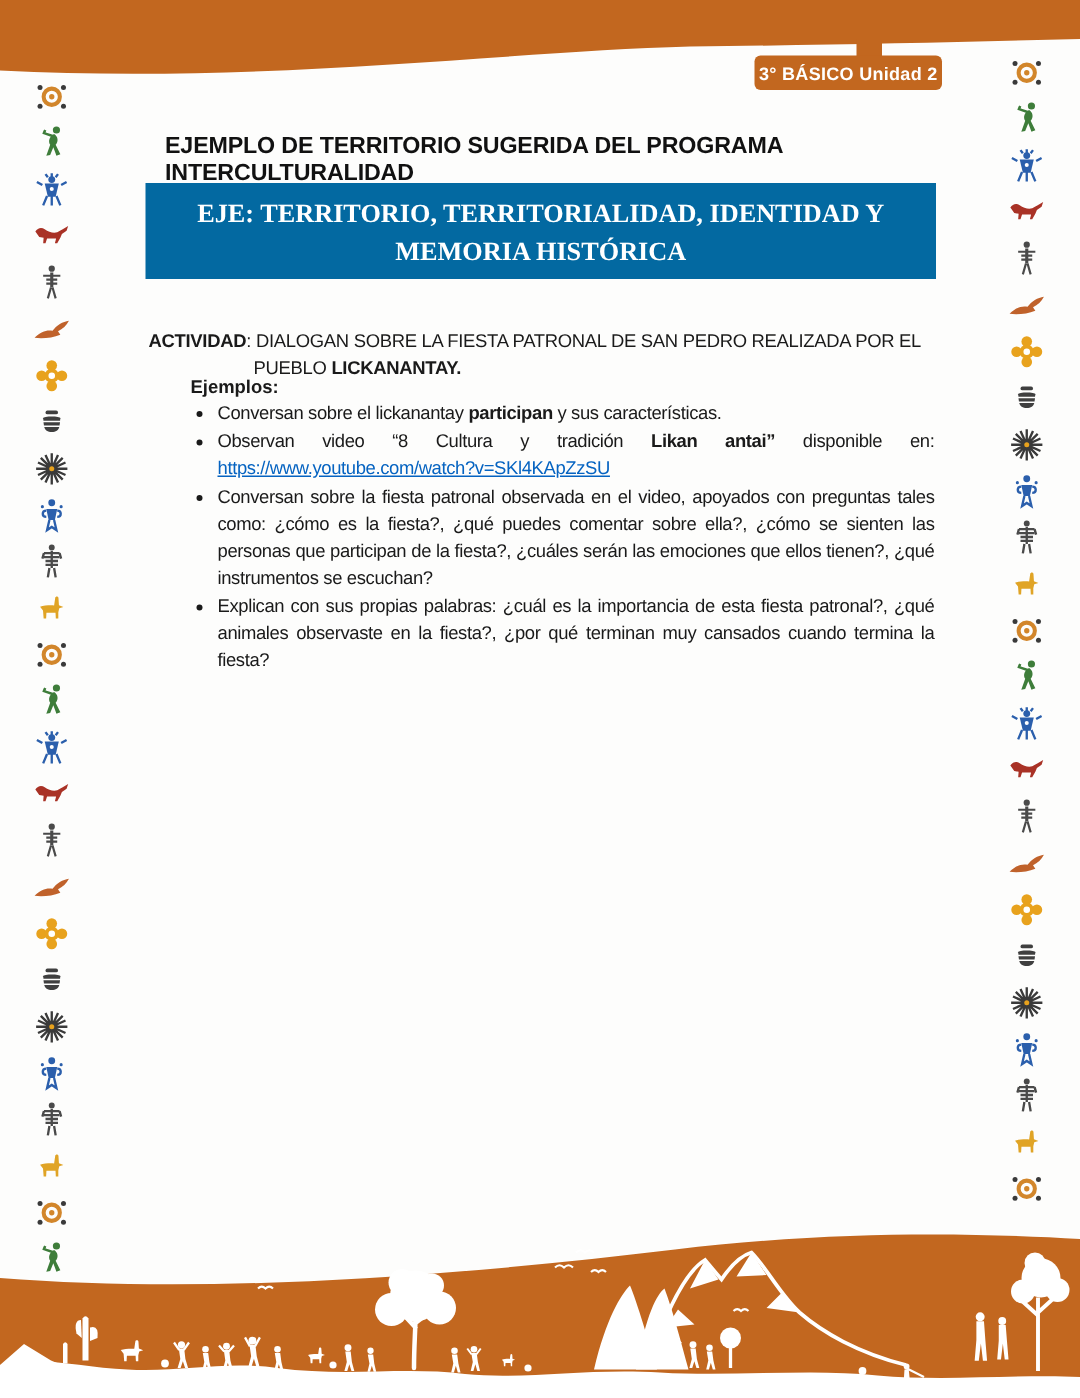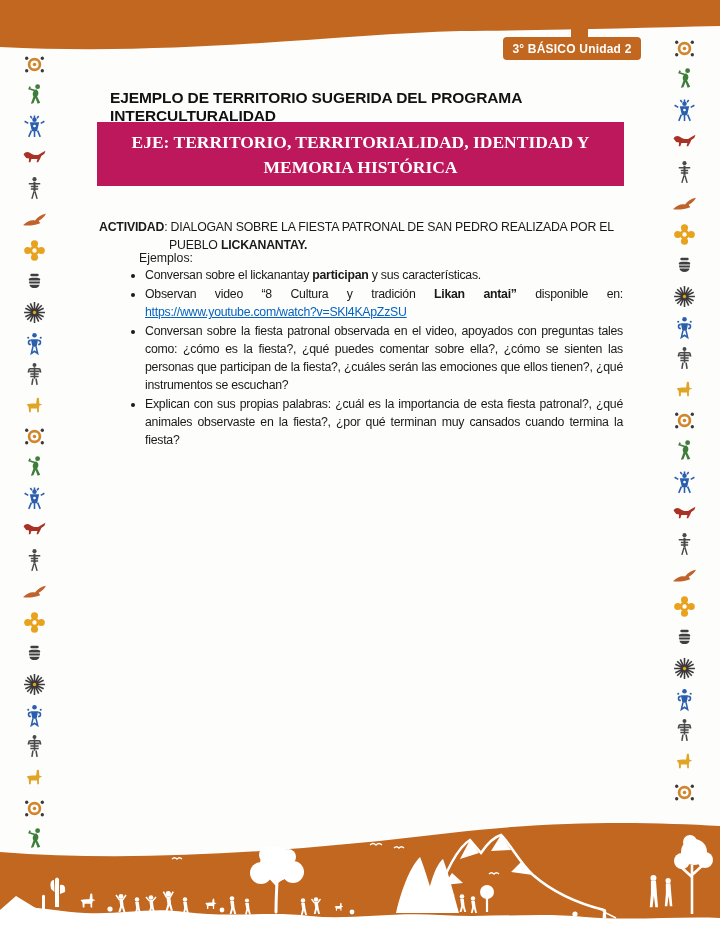--- a/index.html
+++ b/index.html
@@ -3,21 +3,21 @@
 <meta charset="utf-8">
 <style>
   html,body{margin:0;padding:0;}
   body{
     width:720px;height:932px;position:relative;overflow:hidden;
     background:#fdfdfc;font-family:"Liberation Sans",sans-serif;color:#1a1a1a;
   }
   
   .top-band{position:absolute;left:0;top:0;width:720px;height:64px;}
   .badge{
-    position:absolute;left:503px;top:37px;width:138px;height:23px;
+    position:absolute;left:503px;top:37px;width:125px;height:23px;
     border-radius:4px;color:#fff;font-size:12px;font-weight:600;
     display:flex;align-items:center;justify-content:center;letter-spacing:.2px;
   }
   .badge-connector{position:absolute;left:571px;top:26px;width:17px;height:13px;}
   
   .page-title{
     position:absolute;left:110px;top:89px;width:520px;
     font-size:15.5px;font-weight:bold;letter-spacing:-.1px;color:#111;
   }
   
@@ -28,21 +28,21 @@
     line-height:25px;padding-top:8px;box-sizing:border-box;
   }
   
   .activity{
     position:absolute;left:99px;top:206px;width:524px;
     font-size:12.3px;line-height:18px;letter-spacing:-.2px;
     padding-left:70px;text-indent:-70px;box-sizing:border-box;
   }
   .bd{font-weight:bold;}
   .examples-label{
-    position:absolute;left:99px;top:251px;font-size:12.3px;font-weight:normal;padding-left:40px;
+    position:absolute;left:87px;top:251px;font-size:12.3px;font-weight:bold;padding-left:40px;
   }
   ul.bullets{
     position:absolute;left:99px;top:266px;width:524px;margin:0;
     padding-left:46px;box-sizing:border-box;list-style:disc;
   }
   ul.bullets li{
     font-size:12.3px;line-height:18px;letter-spacing:-.25px;
     text-align:justify;margin:0 0 1px 0;
   }
   a.lnk{text-decoration:underline;}
@@ -146,21 +146,21 @@
 </svg>
 
 <svg class="top-band" viewBox="0 0 720 64" preserveAspectRatio="none">
   <path d="M0,0 L720,0 L720,26 C640,28 560,30 460,31 C340,34 180,56 0,47 Z" fill="#C2671F"></path>
 </svg>
 <div class="badge-connector" style="background: rgb(194, 103, 31);"></div>
 <div class="badge" style="background: rgb(194, 103, 31);">3° BÁSICO Unidad 2</div>
 
 <div class="page-title">EJEMPLO DE TERRITORIO SUGERIDA DEL PROGRAMA INTERCULTURALIDAD</div>
 
-<div class="eje-banner" style="background: #be185d;">
+<div class="eje-banner" style="background: #0369a1;">
   <span>EJE: TERRITORIO, TERRITORIALIDAD, IDENTIDAD Y</span><br>
   <span>MEMORIA HISTÓRICA</span>
 </div>
 
 <p class="activity">
   <span class="bd">ACTIVIDAD</span><span>: DIALOGAN SOBRE LA FIESTA PATRONAL DE SAN PEDRO REALIZADA POR EL PUEBLO </span><span class="bd">LICKANANTAY.</span>
 </p>
 
 <div class="examples-label">Ejemplos:</div>
 <ul class="bullets">

